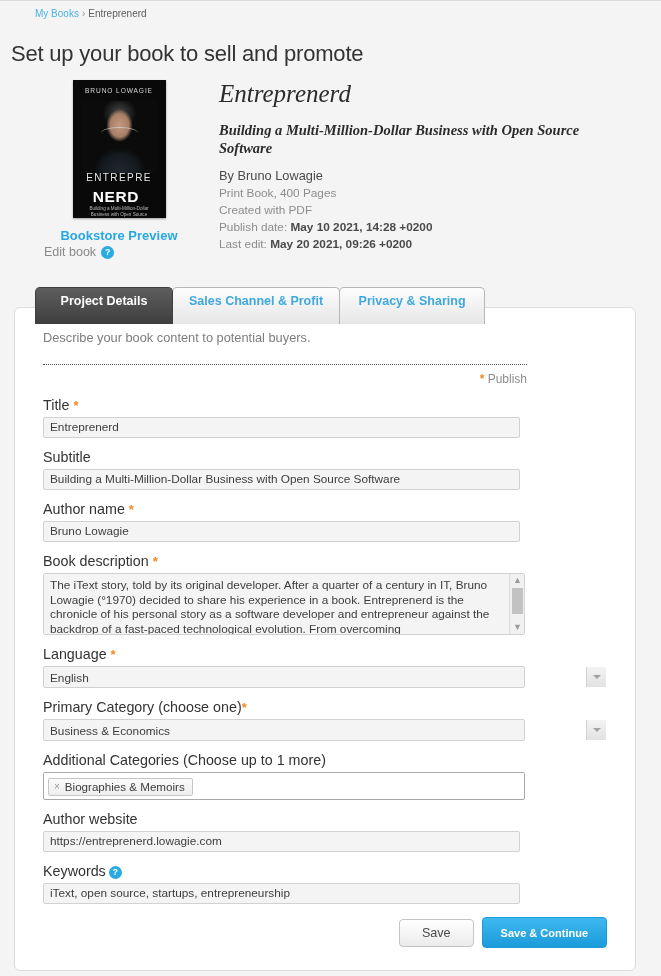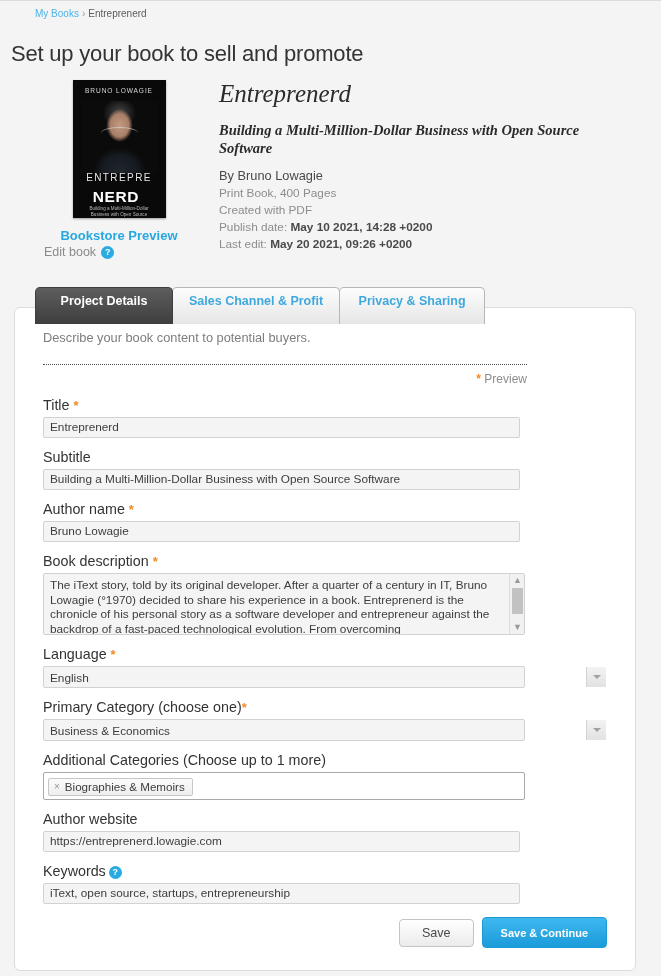--- a/index.html
+++ b/index.html
@@ -246,21 +246,21 @@
 <div class="tabs">
   <div class="tab active">Project Details</div>
   <div class="tab t2">Sales Channel &amp; Profit</div>
   <div class="tab t3">Privacy &amp; Sharing</div>
 </div>
 
 <div class="panel">
   <div class="panel-inner">
     <div class="describe">Describe your book content to potential buyers.</div>
     <div class="dotted"></div>
-    <div class="required"><span class="ast">*</span> <span>Preview</span></div>
+    <div class="required"><span class="ast">*</span> <span>Publish</span></div>
 
     <div class="field">
       <div class="flabel"><span>Title</span> <span class="ast">*</span></div>
       <input class="inp" value="Entreprenerd" style="">
     </div>
 
     <div class="field">
       <div class="flabel">Subtitle</div>
       <input class="inp" value="Building a Multi-Million-Dollar Business with Open Source Software" style="">
     </div>

